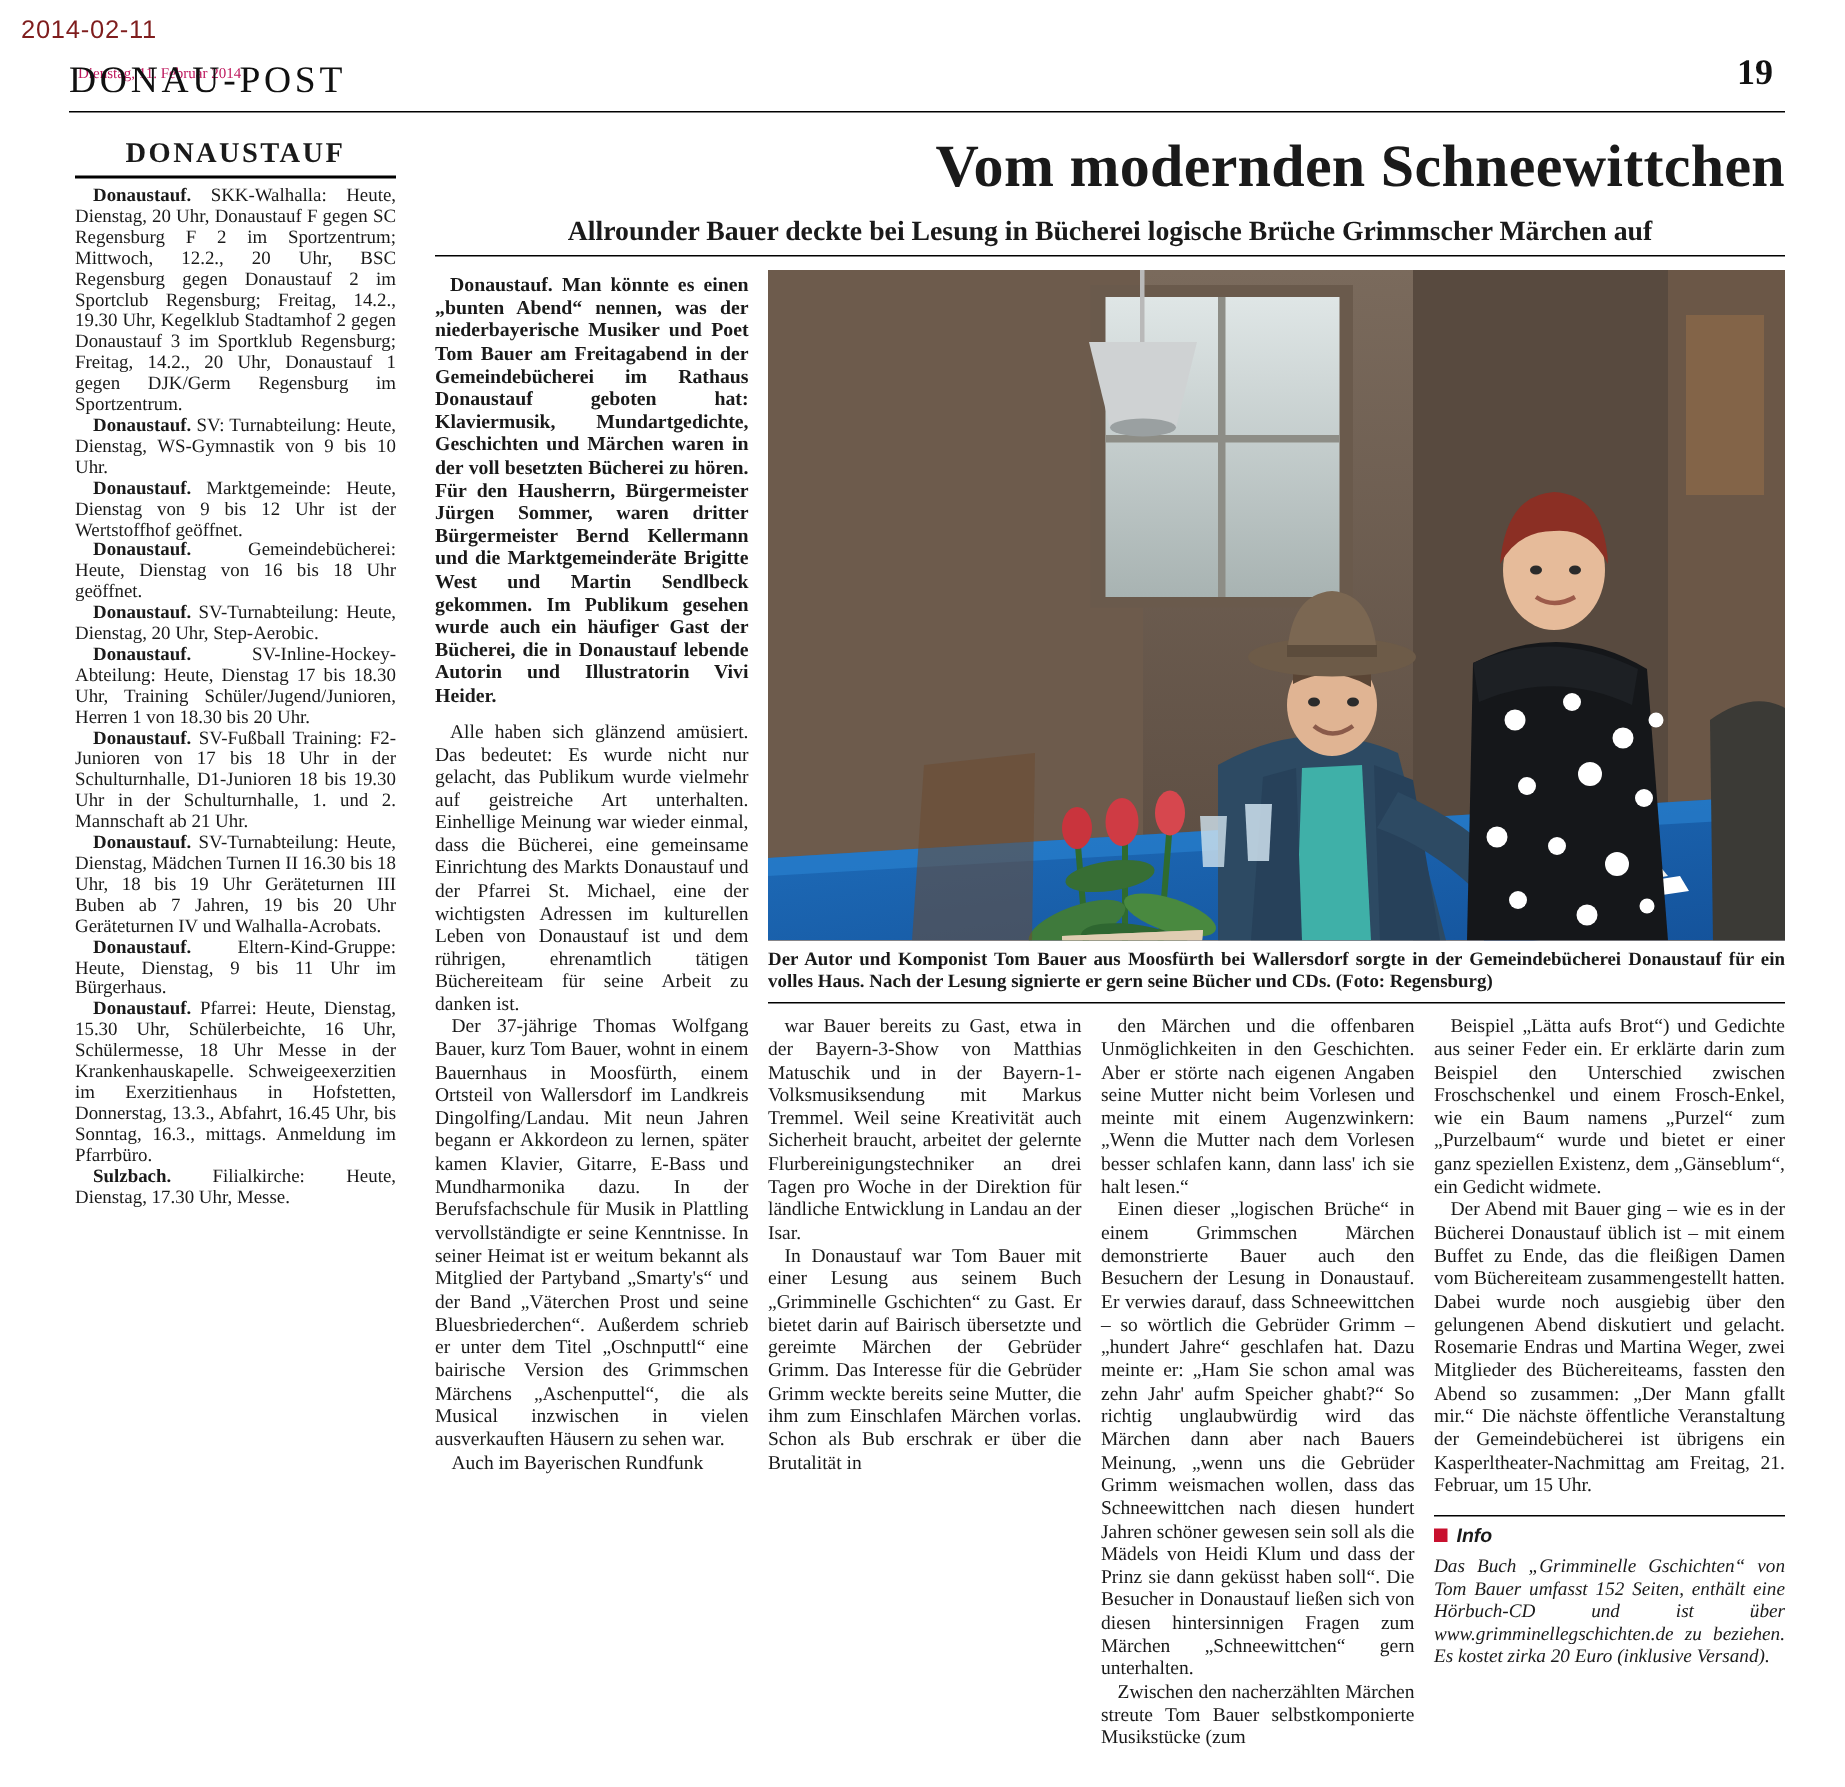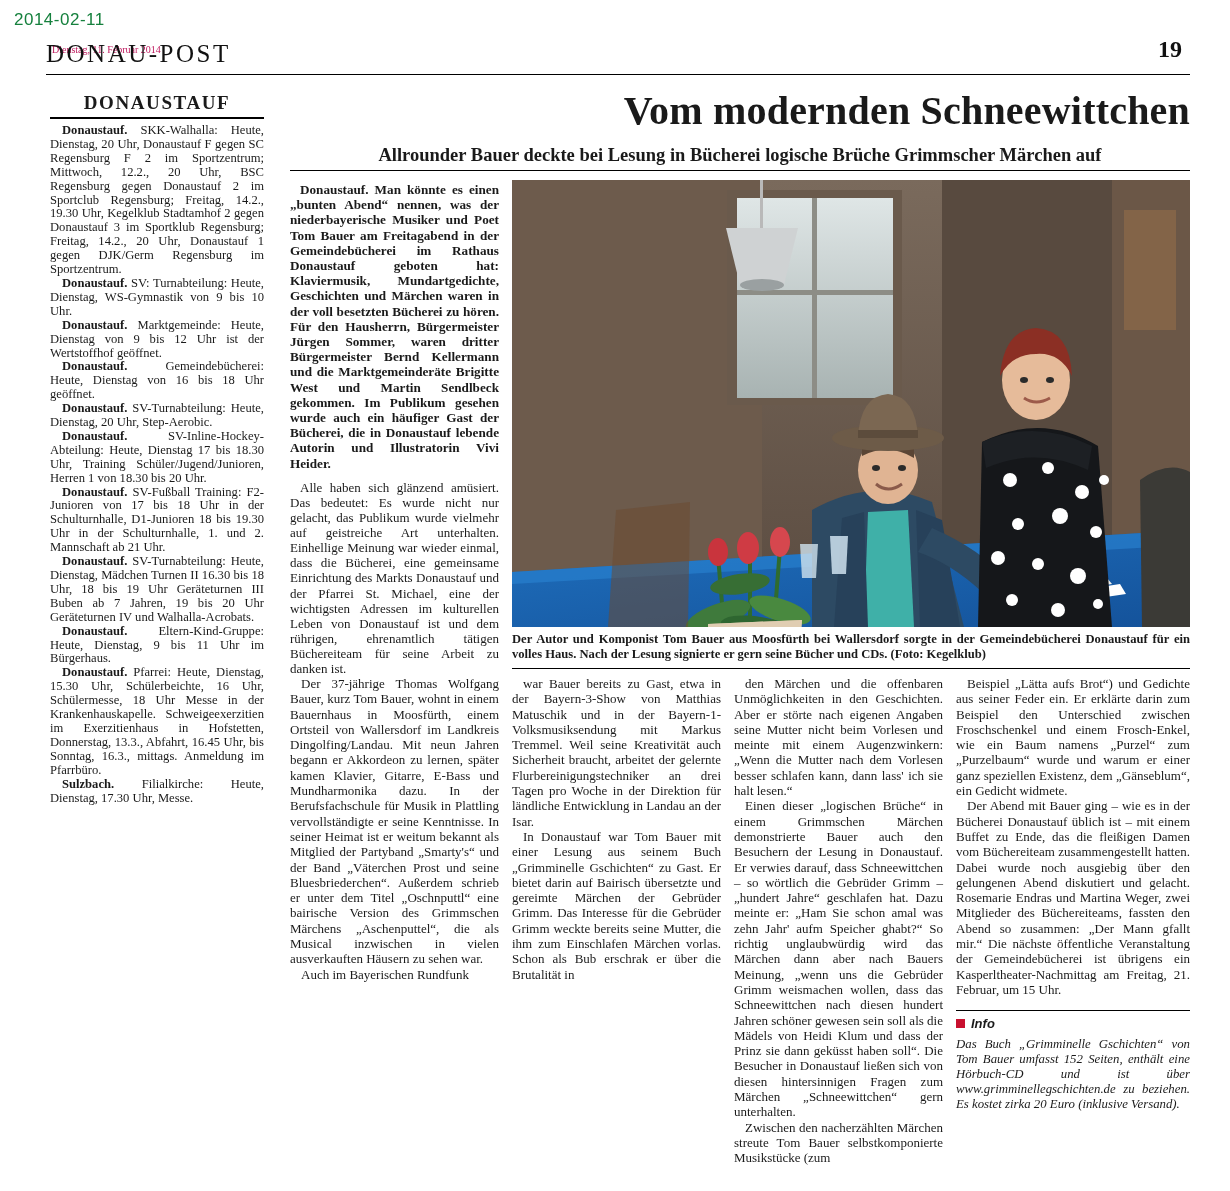--- a/index.html
+++ b/index.html
@@ -14,21 +14,21 @@
     color: #1a1a1a;
     position: relative;
     overflow: hidden;
   }
   .watermark {
     position: absolute;
     top: 10px;
     left: 14px;
     font-family: "Liberation Sans", sans-serif;
     font-size: 17px;
-    color: #15803d;
+    color: #7f1d1d;
     letter-spacing: 0.5px;
   }
   .page {
     position: absolute;
     top: 0; left: 0;
     width: 1230px;
     height: 1191px;
     padding: 0;
   }
   
@@ -373,39 +373,39 @@
       </g>
 
       <path d="M630 447 L628 300 Q656 280 678 292 L678 447 Z" fill="#3b3a36"></path>
 
       <path d="M96 447 L104 330 L178 322 L176 447 Z" fill="#6b4a32" opacity="0.55"></path>
     </svg>
   </div>
 
   <div class="caption">
     <span>Der Autor und Komponist Tom Bauer aus Moosfürth bei Wallersdorf sorgte in der Gemeindebücherei Donaustauf für ein volles Haus. Nach der Lesung signierte er gern seine Bücher und CDs.</span>
-    <span>(Foto: Kegelklub)</span>
+    <span>(Foto: Regensburg)</span>
   </div>
 
   <div class="body-col" id="col2">
       <p>Der 37-jährige Thomas Wolfgang Bauer, kurz Tom Bauer, wohnt in einem Bauernhaus in Moosfürth, einem Ortsteil von Wallersdorf im Landkreis Dingolfing/Landau. Mit neun Jahren begann er Akkordeon zu lernen, später kamen Klavier, Gitarre, E-Bass und Mundharmonika dazu. In der Berufsfachschule für Musik in Plattling vervollständigte er seine Kenntnisse. In seiner Heimat ist er weitum bekannt als Mitglied der Partyband „Smarty's“ und der Band „Väterchen Prost und seine Bluesbriederchen“. Außerdem schrieb er unter dem Titel „Oschnputtl“ eine bairische Version des Grimmschen Märchens „Aschenputtel“, die als Musical inzwischen in vielen ausverkauften Häusern zu sehen war.</p>
       <p>Auch im Bayerischen Rundfunk</p>
     </div>
   <div class="body-col" id="col3">
       <p>war Bauer bereits zu Gast, etwa in der Bayern-3-Show von Matthias Matuschik und in der Bayern-1-Volksmusiksendung mit Markus Tremmel. Weil seine Kreativität auch Sicherheit braucht, arbeitet der gelernte Flurbereinigungstechniker an drei Tagen pro Woche in der Direktion für ländliche Entwicklung in Landau an der Isar.</p>
       <p>In Donaustauf war Tom Bauer mit einer Lesung aus seinem Buch „Grimminelle Gschichten“ zu Gast. Er bietet darin auf Bairisch übersetzte und gereimte Märchen der Gebrüder Grimm. Das Interesse für die Gebrüder Grimm weckte bereits seine Mutter, die ihm zum Einschlafen Märchen vorlas. Schon als Bub erschrak er über die Brutalität in</p>
     </div>
   <div class="body-col" id="col4">
       <p>den Märchen und die offenbaren Unmöglichkeiten in den Geschichten. Aber er störte nach eigenen Angaben seine Mutter nicht beim Vorlesen und meinte mit einem Augenzwinkern: „Wenn die Mutter nach dem Vorlesen besser schlafen kann, dann lass' ich sie halt lesen.“</p>
       <p>Einen dieser „logischen Brüche“ in einem Grimmschen Märchen demonstrierte Bauer auch den Besuchern der Lesung in Donaustauf. Er verwies darauf, dass Schneewittchen – so wörtlich die Gebrüder Grimm – „hundert Jahre“ geschlafen hat. Dazu meinte er: „Ham Sie schon amal was zehn Jahr' aufm Speicher ghabt?“ So richtig unglaubwürdig wird das Märchen dann aber nach Bauers Meinung, „wenn uns die Gebrüder Grimm weismachen wollen, dass das Schneewittchen nach diesen hundert Jahren schöner gewesen sein soll als die Mädels von Heidi Klum und dass der Prinz sie dann geküsst haben soll“. Die Besucher in Donaustauf ließen sich von diesen hintersinnigen Fragen zum Märchen „Schneewittchen“ gern unterhalten.</p>
       <p>Zwischen den nacherzählten Märchen streute Tom Bauer selbstkomponierte Musikstücke (zum</p>
     </div>
   <div class="body-col" id="col5">
     <div id="col5-text">
-        <p>Beispiel „Lätta aufs Brot“) und Gedichte aus seiner Feder ein. Er erklärte darin zum Beispiel den Unterschied zwischen Froschschenkel und einem Frosch-Enkel, wie ein Baum namens „Purzel“ zum „Purzelbaum“ wurde und warum er einer ganz speziellen Existenz, dem „Gänseblum“, ein Gedicht widmete.</p>
+        <p>Beispiel „Lätta aufs Brot“) und Gedichte aus seiner Feder ein. Er erklärte darin zum Beispiel den Unterschied zwischen Froschschenkel und einem Frosch-Enkel, wie ein Baum namens „Purzel“ zum „Purzelbaum“ wurde und bietet er einer ganz speziellen Existenz, dem „Gänseblum“, ein Gedicht widmete.</p>
         <p>Der Abend mit Bauer ging – wie es in der Bücherei Donaustauf üblich ist – mit einem Buffet zu Ende, das die fleißigen Damen vom Büchereiteam zusammengestellt hatten. Dabei wurde noch ausgiebig über den gelungenen Abend diskutiert und gelacht. Rosemarie Endras und Martina Weger, zwei Mitglieder des Büchereiteams, fassten den Abend so zusammen: „Der Mann gfallt mir.“ Die nächste öffentliche Veranstaltung der Gemeindebücherei ist übrigens ein Kasperltheater-Nachmittag am Freitag, 21. Februar, um 15 Uhr.</p>
       </div>
     <div class="info-box">
       <div class="info-head">
         <span class="info-square"></span>
         <span>Info</span>
       </div>
       <p>Das Buch „Grimminelle Gschichten“ von Tom Bauer umfasst 152 Seiten, enthält eine Hörbuch-CD und ist über www.grimminellegschichten.de zu beziehen. Es kostet zirka 20 Euro (inklusive Versand).</p>
     </div>
   </div>

